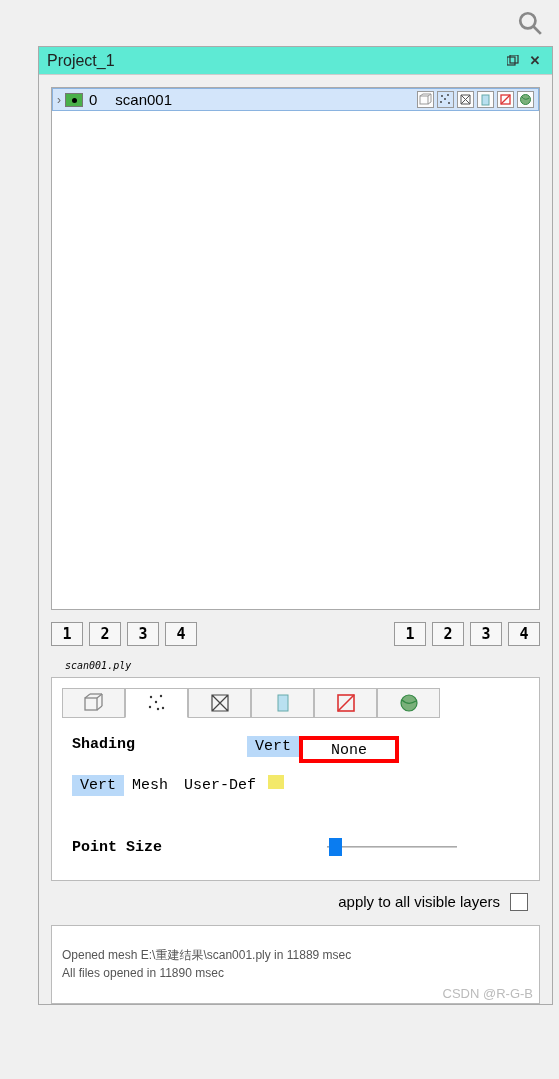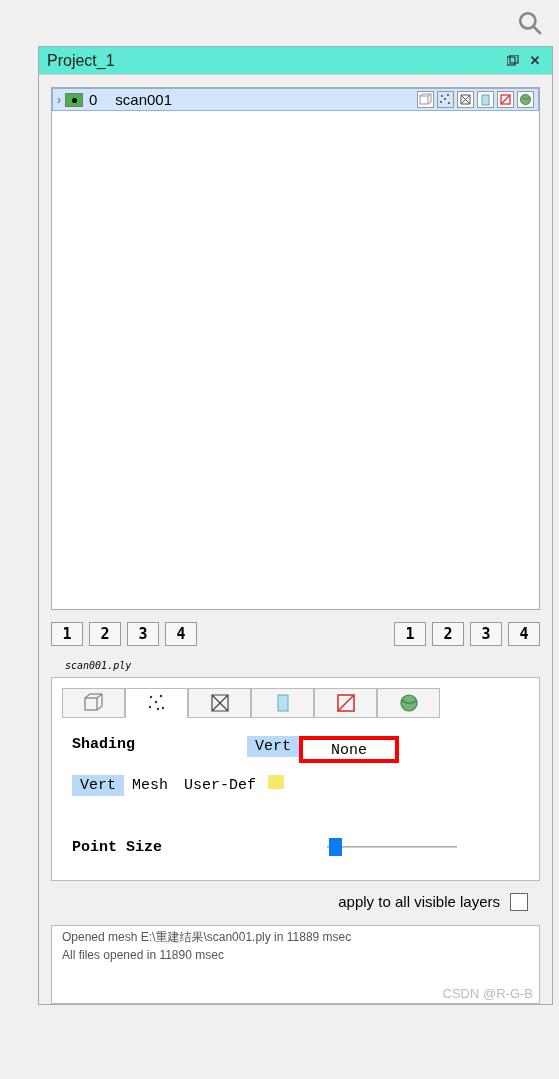--- a/index.html
+++ b/index.html
@@ -41,21 +41,21 @@
 .highlight-box { border: 4px solid #ff0000; padding: 0 20px; }
 
 .slider-row { display: flex; align-items: center; padding-left: 10px; margin-top: 42px; }
 .slider { position: relative; width: 130px; height: 18px; margin-left: 80px; }
 .slider-track { position: absolute; top: 8px; left: 0; right: 0; height: 2px; background: #ccc; border-top: 1px solid #aaa; }
 .slider-thumb { position: absolute; width: 13px; height: 18px; background: #0a7cf0; left: 2px; top: 0; }
 
 .apply-row { display: flex; justify-content: flex-end; align-items: flex-start; margin: 12px 12px 14px 0; font-family: 'Courier New', monospace; font-size: 15px; gap: 10px; }
 .apply-row .cb { width: 18px; height: 18px; border: 1px solid #666; background: #fff; cursor: pointer; }
 
-.log-box { margin: 0 12px 0 12px; border: 1px solid #bbb; background: #fff; padding: 2px 10px; font-family: 'Courier New', monospace; font-size: 12px; color: #555; height: 79px; position: relative; }
+.log-box { margin: 0 12px 0 12px; border: 1px solid #bbb; background: #fff; padding: 20px 10px; font-family: 'Courier New', monospace; font-size: 12px; color: #555; height: 79px; position: relative; }
 .log-line { line-height: 1.5; }
 .watermark { position: absolute; right: 6px; bottom: 2px; font-size: 13px; color: #bbb; font-family: Arial, sans-serif; }
 
 svg { display: block; }
 </style>
 </head>
 <body>
 
 <div class="topbar">
   <span class="search-icon">

